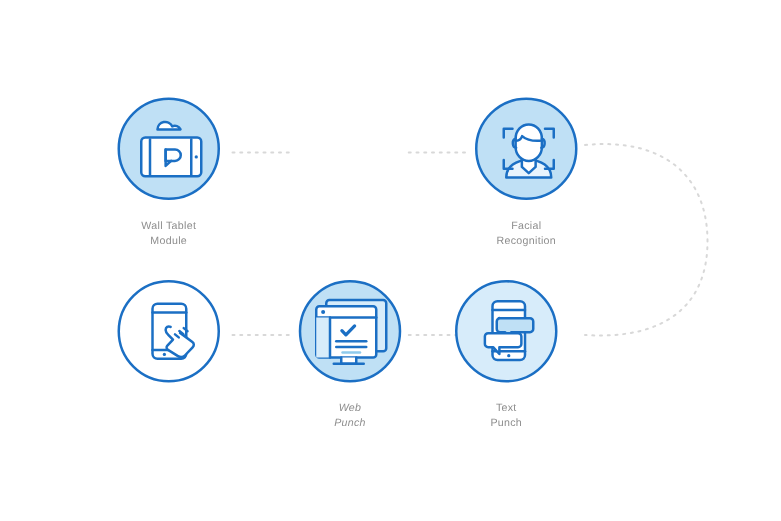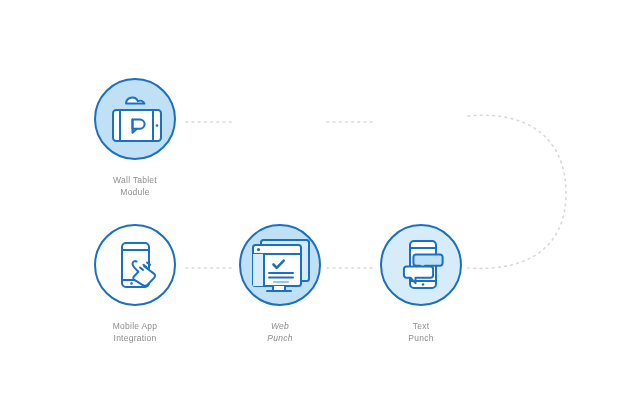--- a/index.html
+++ b/index.html
@@ -83,36 +83,54 @@
           <path d="M36.5 39.5 h7.5 a4.6 4.6 0 0 1 0 9.2 h-7.5 z"></path>
           <path d="M36.5 39.5 v13.2 l4.4 -4.0"></path>
         </g>
       </svg>
     </div>
     <div class="node-label">Wall Tablet
 Module</div>
   </div>
 
 
+  <div class="node" style="left:366px; top:78px;">
+    <div class="icon-circle" style="background:#bfe0f5; border:2.2px solid #1b6fc4; overflow:hidden;">
+      <svg class="icon-svg" viewBox="0 0 82 82" xmlns="http://www.w3.org/2000/svg">
+        <g fill="none" stroke="#1b6fc4" stroke-width="2" stroke-linejoin="round" stroke-linecap="round">
+          <path d="M23 62 c0 -9 8 -14 18 -14 c10 0 18 5 18 14 z" fill="#e8f4fd"></path>
+          <path d="M35.5 47 h11 v6.5 l-5.5 5 l-5.5 -5 z" fill="#ffffff"></path>
+          <path d="M30.5 31 c0 -7 4.8 -11.5 10.5 -11.5 c5.7 0 10.5 4.5 10.5 11.5 v6.5 c0 6.3 -4.7 11.2 -10.5 11.2 c-5.8 0 -10.5 -4.9 -10.5 -11.2 z" fill="#ffffff"></path>
+          <path d="M30.5 32.5 c2.5 0.3 4.3 -1.2 5.2 -3.6 c3.4 3.0 9.8 4.2 15.8 3.6"></path>
+          <path d="M30.5 31 c-1.6 0.4 -2.4 2.2 -2.2 4.2 c0.2 1.9 1.3 3.0 2.6 3.0"></path>
+          <path d="M51.5 31 c1.6 0.4 2.4 2.2 2.2 4.2 c-0.2 1.9 -1.3 3.0 -2.6 3.0"></path>
+          <path d="M21 30 v-7 h7"></path>
+          <path d="M61 30 v-7 h-7"></path>
+          <path d="M21 48 v7 h7"></path>
+          <path d="M61 48 v7 h-7"></path>
+        </g>
+      </svg>
+    </div>
+    <div class="node-label">Facial
+Recognition</div>
+  </div>
 
   <div class="node" style="left:80px; top:224px;">
     <div class="icon-circle" style="background:#ffffff; border:2.2px solid #1b6fc4;">
       <svg class="icon-svg" viewBox="0 0 82 82" xmlns="http://www.w3.org/2000/svg">
         <g fill="none" stroke="#1b6fc4" stroke-width="2" stroke-linejoin="round" stroke-linecap="round">
           <rect x="26" y="17" width="27" height="44" rx="4" fill="#ffffff"></rect>
           <line x1="26" y1="24" x2="53" y2="24"></line>
           <line x1="26" y1="54" x2="53" y2="54"></line>
           <circle cx="35.5" cy="57.5" r="1.3" fill="#1b6fc4" stroke="none"></circle>
           <path d="M40.5 35.5 c-2.0 -1.0 -4.0 0.2 -4.0 2.4 c0 1.6 0.9 2.8 2.3 4.2 l3.6 3.6 l-4.5 4.8 c-1.0 1.1 -0.8 2.6 0.5 3.4 l8.0 5.0 c2.0 1.2 4.2 0.9 5.7 -0.7 l6.0 -6.3 c1.3 -1.4 1.3 -3.2 -0.2 -4.3 l-9.8 -7.3" fill="#ffffff"></path>
           <path d="M44.0 41.5 l3.0 2.4 M47.5 38.8 l3.2 2.5 M51.0 36.5 l3.0 2.4"></path>
         </g>
       </svg>
     </div>
-    <div class="node-label">Mobile App
-Integration</div>
   </div>
 
   <div class="node" style="left:225px; top:224px;font-style:italic;">
     <div class="icon-circle" style="background:#bfe0f5; border:2.2px solid #1b6fc4; overflow:hidden;">
       <svg class="icon-svg" viewBox="0 0 82 82" xmlns="http://www.w3.org/2000/svg">
         <g fill="none" stroke="#1b6fc4" stroke-width="2" stroke-linejoin="round" stroke-linecap="round">
           <rect x="20" y="14" width="48" height="41" rx="2.5" fill="#d7ecfa"></rect>
           <rect x="12" y="19" width="48" height="41" rx="2.5" fill="#ffffff"></rect>
           <line x1="12" y1="28" x2="60" y2="28"></line>
           <circle cx="17.5" cy="23.5" r="1.6" fill="#1b6fc4" stroke="none"></circle>
@@ -124,21 +142,21 @@
           <line x1="33" y1="56" x2="47" y2="56" stroke="#8fcaec"></line>
           <path d="M32 60 v5 h12 v-5" fill="#ffffff"></path>
           <line x1="26" y1="65" x2="50" y2="65"></line>
         </g>
       </svg>
     </div>
     <div class="node-label">Web
 Punch</div>
   </div>
 
-  <div class="node" style="left:366px; top:224px;">
+  <div class="node" style="left:350px; top:224px;">
     <div class="icon-circle" style="background:#d7ecfa; border:2.2px solid #1b6fc4;">
       <svg class="icon-svg" viewBox="0 0 82 82" xmlns="http://www.w3.org/2000/svg">
         <g fill="none" stroke="#1b6fc4" stroke-width="2" stroke-linejoin="round" stroke-linecap="round">
           <rect x="28" y="15" width="26" height="47" rx="4" fill="#ffffff"></rect>
           <line x1="28" y1="22" x2="54" y2="22"></line>
           <line x1="28" y1="55" x2="54" y2="55"></line>
           <circle cx="41" cy="58.5" r="1.3" fill="#1b6fc4" stroke="none"></circle>
           <path d="M34 28.5 h24 a2.6 2.6 0 0 1 2.6 2.6 v6 a2.6 2.6 0 0 1 -2.6 2.6 h-15 l0 5.5 l-5 -5.5 h-4 a2.6 2.6 0 0 1 -2.6 -2.6 v-6 a2.6 2.6 0 0 1 2.6 -2.6 z" fill="#bfe0f5"></path>
           <path d="M24.5 40.5 h24 a2.6 2.6 0 0 1 2.6 2.6 v6 a2.6 2.6 0 0 1 -2.6 2.6 h-15 l0 5.5 l-5 -5.5 h-4 a2.6 2.6 0 0 1 -2.6 -2.6 v-6 a2.6 2.6 0 0 1 2.6 -2.6 z" fill="#ffffff"></path>
         </g>

